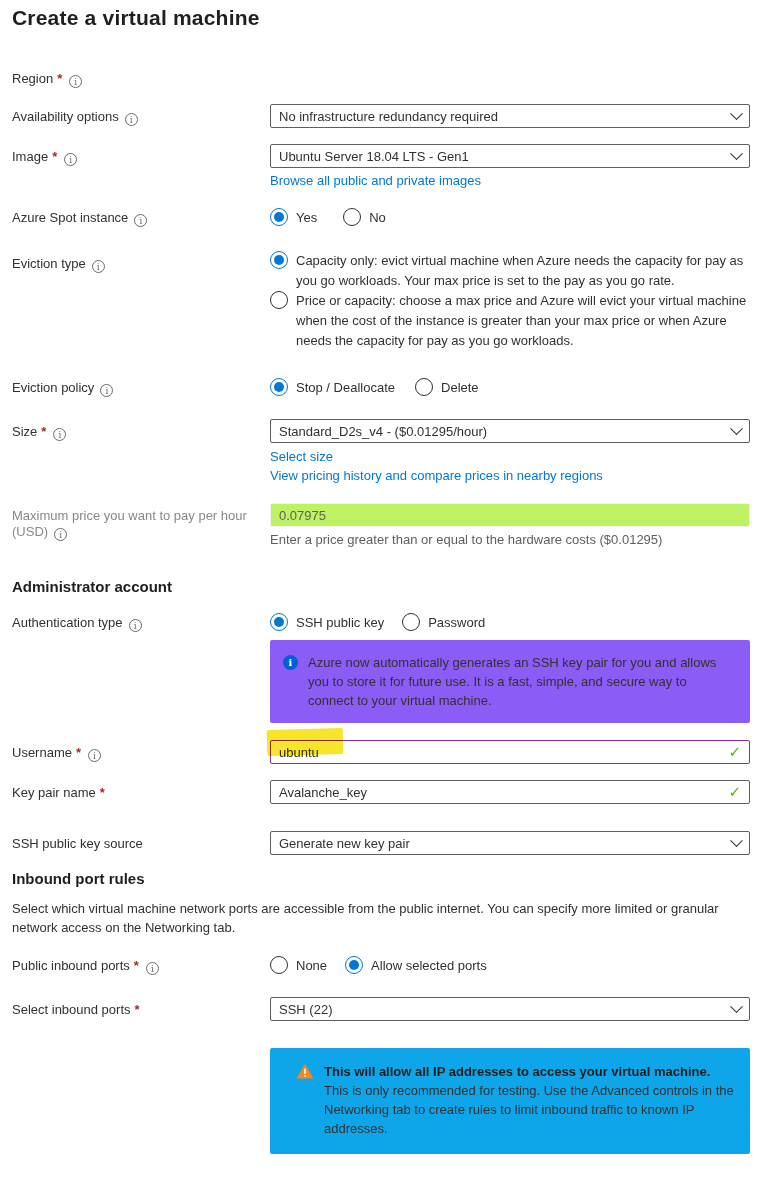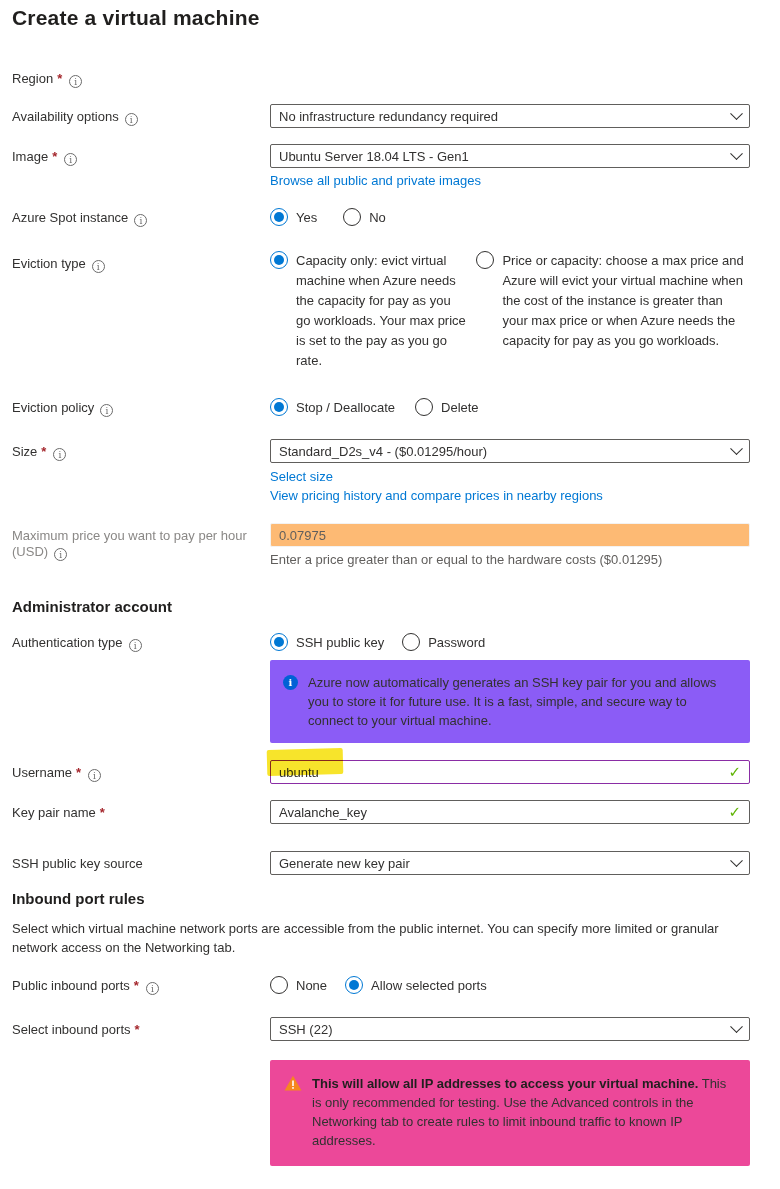--- a/index.html
+++ b/index.html
@@ -16,47 +16,47 @@
 
   .req::after { content:"*"; color:#a4262c; margin:0 1px 0 4px; font-weight:700; }
   .info-i { display:inline-block; width:13px; height:13px; border:1px solid #6b6b6b; border-radius:50%;
             font-size:9px; line-height:12px; text-align:center; color:#6b6b6b; margin-left:6px;
             vertical-align:-2px; font-family:"DejaVu Serif",serif; }
   .info-i::after { content:"i"; }
 
   .field { height:24px; border:1px solid #605e5c; border-radius:2px; display:flex; align-items:center;
            padding:0 8px; font-size:13px; color:#323130; background:#fff; position:relative; }
   .field.purple { border:1.5px solid #8a2da5; }
-  .field.disabled { background:#fdba74; border-color:#f3f2f1; color:#605e5c; }
+  .field.disabled { background:#bef264; border-color:#f3f2f1; color:#605e5c; }
   .chev { margin-left:auto; width:9px; height:9px; border-right:1.6px solid #323130; border-bottom:1.6px solid #323130;
           transform:rotate(45deg) translate(-2px,-2px); flex:none; }
   .check { margin-left:auto; color:#5db300; font-size:15px; font-weight:700; flex:none; }
   .check::after { content:"\2713"; }
 
   .link { color:#0078d4; font-size:13px; text-decoration:none; display:inline-block; line-height:16px; }
 
   .radio-row { display:flex; gap:26px; padding-top:3px; }
   .radio-opt { display:flex; align-items:center; gap:8px; font-size:13px; color:#323130; cursor:default; }
   .radio-opt.top { align-items:flex-start; }
   .radio { width:18px; height:18px; border-radius:50%; border:1px solid #323130; background:#fff; flex:none; position:relative; }
   .radio.sel { border-color:#0078d4; }
   .radio.sel::after { content:""; position:absolute; left:3px; top:3px; width:10px; height:10px; border-radius:50%; background:#0078d4; }
   .opt-text { line-height:20px; font-size:13px; }
 
-  .stack { display:flex; flex-direction:row; gap:10px; }
+  .stack { display:flex; flex-direction:column; }
 
   h2.section { font-size:15px; font-weight:700; color:#201f1e; }
 
   .infobox { background:#8b5cf6; border-radius:2px; padding:13px 16px 13px 13px; display:flex; gap:10px; }
   .info-badge { width:15px; height:15px; border-radius:50%; background:#0061d5; color:#fff; font-size:10px; font-weight:700;
                 line-height:15px; text-align:center; flex:none; margin-top:2px; font-family:"DejaVu Serif",serif; }
   .info-badge::after { content:"i"; }
   .infobox .txt { font-size:13px; line-height:19px; color:#323130; }
 
-  .warnbox { background:#ec4899; border-radius:2px; padding:14px 16px 16px 14px; display:flex; gap:10px; }
+  .warnbox { background:#0ea5e9; border-radius:2px; padding:14px 16px 16px 26px; display:flex; gap:10px;margin-top:8px; }
   .warn-tri { flex:none; margin-top:1px; }
   .warnbox .txt { font-size:13px; line-height:19px; color:#323130; }
   .warnbox .txt b { color:#201f1e; }
 
   .para { font-size:13px; line-height:19px; color:#323130; max-width:740px; }
 
   .hl { position:absolute; background:#f7e218; mix-blend-mode:multiply; opacity:.92; border-radius:2px; pointer-events:none; }
   .hl-username { left:-4px; top:-12px; width:76px; height:26px; transform:rotate(-1.5deg); }
 
   

